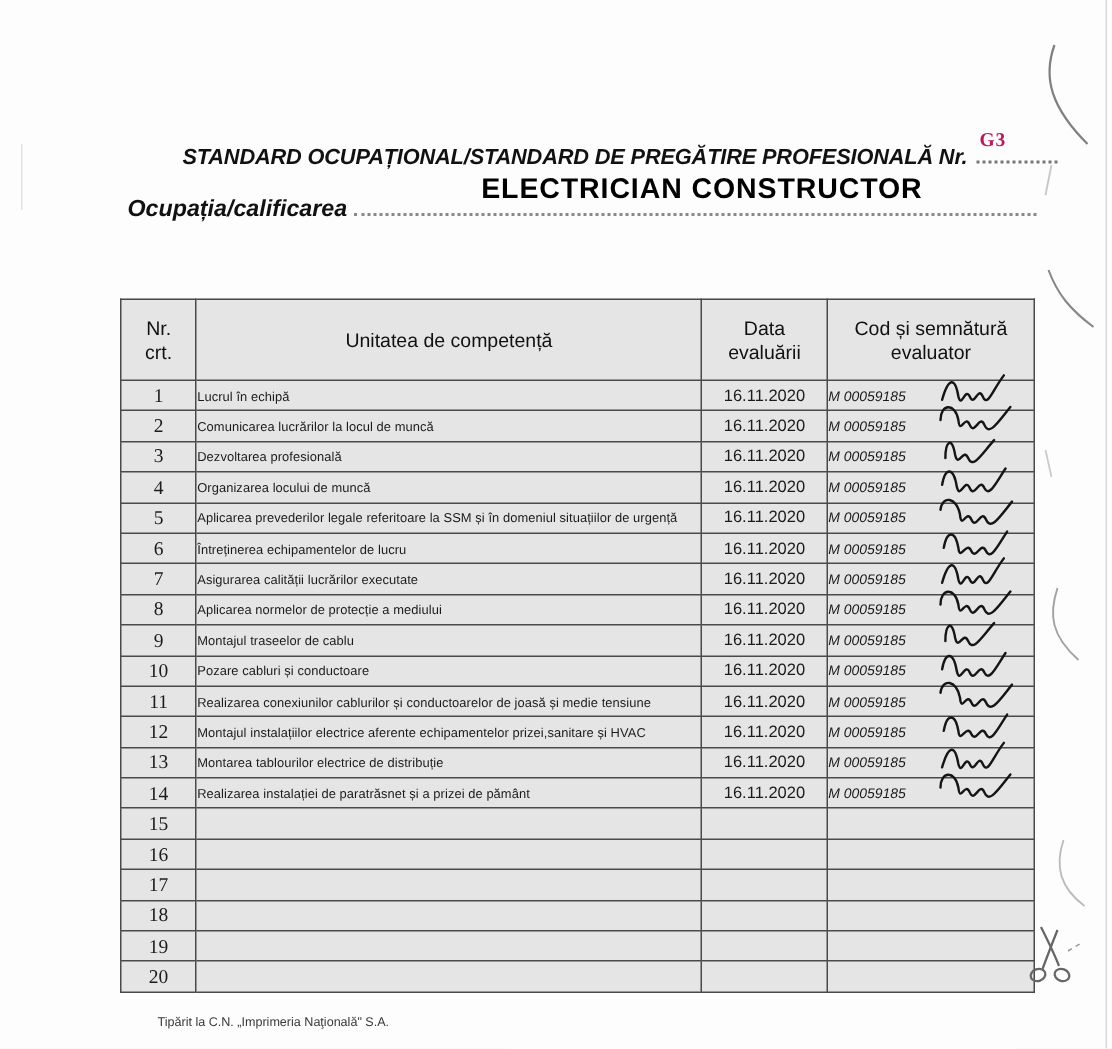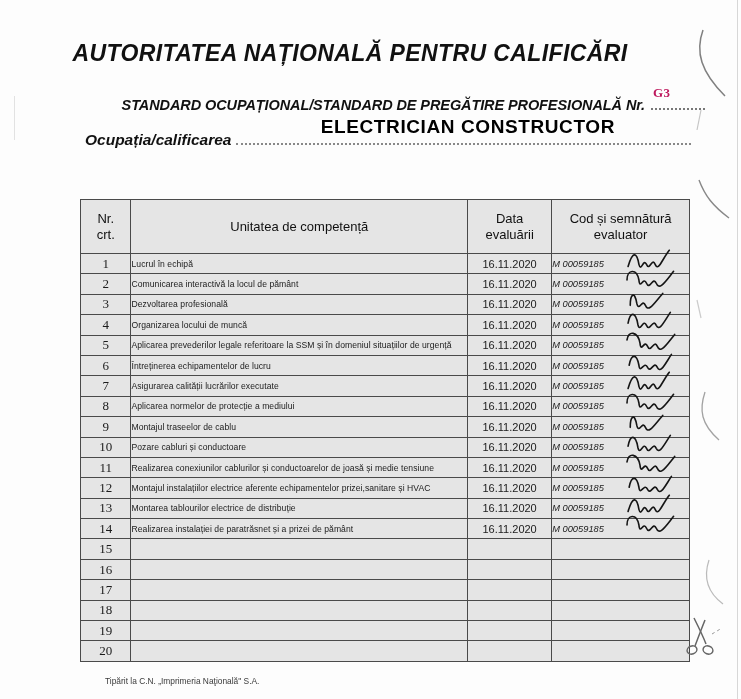--- a/index.html
+++ b/index.html
@@ -220,21 +220,20 @@
   }
 </style>
 </head>
 <body>
 
 <div class="page">
 
   <div class="edge-line"></div>
   <div class="left-tick"></div>
 
-  <div class="doc-title">AUTORITATEA NAȚIONALĂ PENTRU CALIFICĂRI</div>
 
   <div class="std-line">
     <span class="lbl">STANDARD OCUPAȚIONAL/STANDARD DE PREGĂTIRE PROFESIONALĂ Nr.</span>
     <span class="nr-slot">
       <span class="nr-value">G3</span>
       <span class="dots-short"></span>
     </span>
   </div>
 
   <div class="occ-line">
@@ -277,21 +276,21 @@
           <td class="cell-unit">Lucrul în echipă</td>
           <td class="cell-date">16.11.2020</td>
           <td class="cell-code"><span class="code-txt">M 00059185</span><span class="sig">
               <svg viewBox="0 0 50 24" width="62" height="26" xmlns="http://www.w3.org/2000/svg">
                 <path d="M2 18 C 6 4, 10 4, 12 16 C 14 24, 16 10, 19 16 C 22 23, 24 9, 27 16 C 30 23, 33 12, 40 3" fill="none" stroke="#151515" stroke-width="1.5" stroke-linecap="round"></path>
               </svg>
             </span></td>
         </tr>
         <tr>
           <td class="cell-nr">2</td>
-          <td class="cell-unit">Comunicarea interactivă la locul de pământ</td>
+          <td class="cell-unit">Comunicarea lucrărilor la locul de muncă</td>
           <td class="cell-date">16.11.2020</td>
           <td class="cell-code"><span class="code-txt">M 00059185</span><span class="sig">
               <svg viewBox="0 0 50 24" width="62" height="26" xmlns="http://www.w3.org/2000/svg">
                 <path d="M1 12 C 1 2, 10 1, 12 12 C 13 22, 16 8, 19 15 C 22 22, 25 8, 28 15 C 31 22, 36 14, 44 4" fill="none" stroke="#151515" stroke-width="1.5" stroke-linecap="round"></path>
               </svg>
             </span></td>
         </tr>
         <tr>
           <td class="cell-nr">3</td>
           <td class="cell-unit">Dezvoltarea profesională</td>

